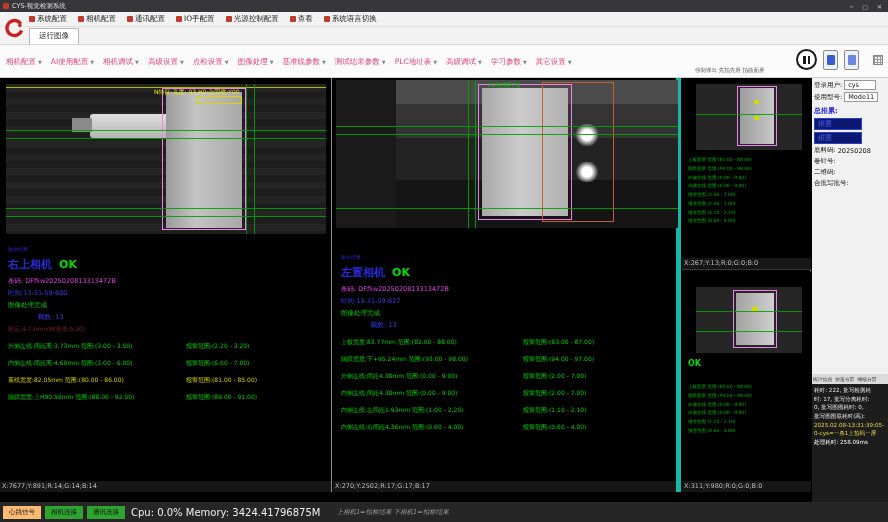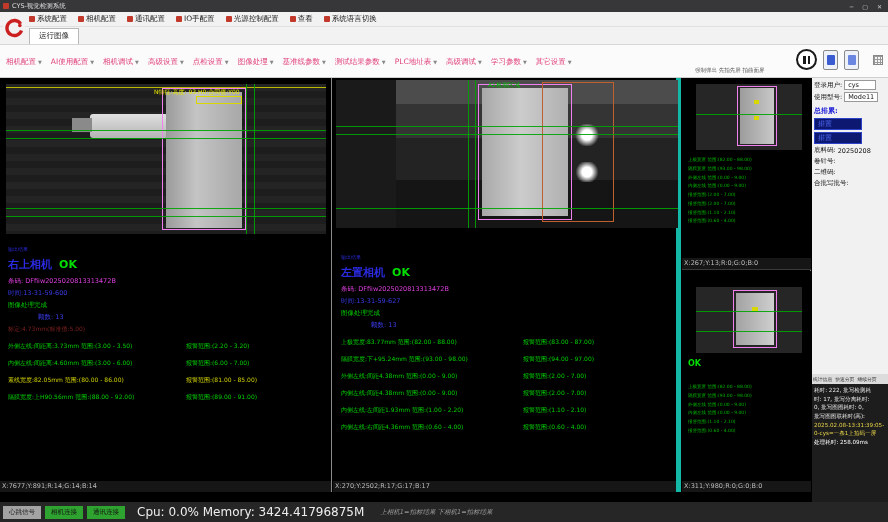--- a/index.html
+++ b/index.html
@@ -102,21 +102,21 @@
     font-size:7px; line-height:11px; padding-left:3px; margin:2px 2px 0; }
   .sb-spacer { flex:1; }
   .stats-tabs { display:flex; gap:3px; background:#dcdcdc; padding:2px 1px; font-size:4.8px; color:#333; }
   .stats { background:#1d1d1d; padding:2px; font-size:5.6px; line-height:1.55; height:118px; }
 
   
   .statusbar { position:absolute; left:0; top:502px; width:888px; height:20px; background:#262626;
     display:flex; align-items:center; gap:6px; padding:0 3px; }
   .ind-host { display:flex; gap:4px; }
   .ind { font-size:6.5px; padding:2px 6px; color:#111; }
-  .cpu { color:#eee; font-size:12px; margin-left:6px; }
+  .cpu { color:#eee; font-size:10px; margin-left:0; }
   .camtext { color:#999; font-size:6.5px; margin-left:10px;font-style:italic; }
 </style>
 </head>
 <body>
 
 <div class="app">
 
   <div class="titlebar">
     <span class="tb-appicon"></span>
     <span>CYS-视觉检测系统</span>
@@ -456,21 +456,21 @@
         <div style="color: rgb(232, 232, 232);">批写图图联耗时(高):</div>
         <div style="color: rgb(232, 212, 74);">2025.02.08-13:31:39:05-</div>
         <div style="color: rgb(232, 212, 74);">0-cys=一条1上拍码一屏</div>
         <div style="color: rgb(255, 255, 255);">处理耗时: 258.09ms</div>
       </div>
   </aside>
 
   <footer class="statusbar">
     <div class="ind-host">
 
-    <span class="ind" style="background-color: #a3a3a3; color: rgb(34, 34, 34);">心跳信号</span>
+    <span class="ind" style="background-color: #fdba74; color: rgb(34, 34, 34);">心跳信号</span>
         <span class="ind" style="background-color: rgb(47, 163, 47); color: rgb(17, 17, 17);">相机连接</span>
         <span class="ind" style="background-color: rgb(47, 163, 47); color: rgb(17, 17, 17);">通讯连接</span>
       </div>
     <span class="cpu">Cpu: 0.0% Memory: 3424.41796875M</span>
     <span class="camtext">上相机1=拍标结果    下相机1=拍标结果</span>
   </footer>
 
 </div>
 
 </body></html>

